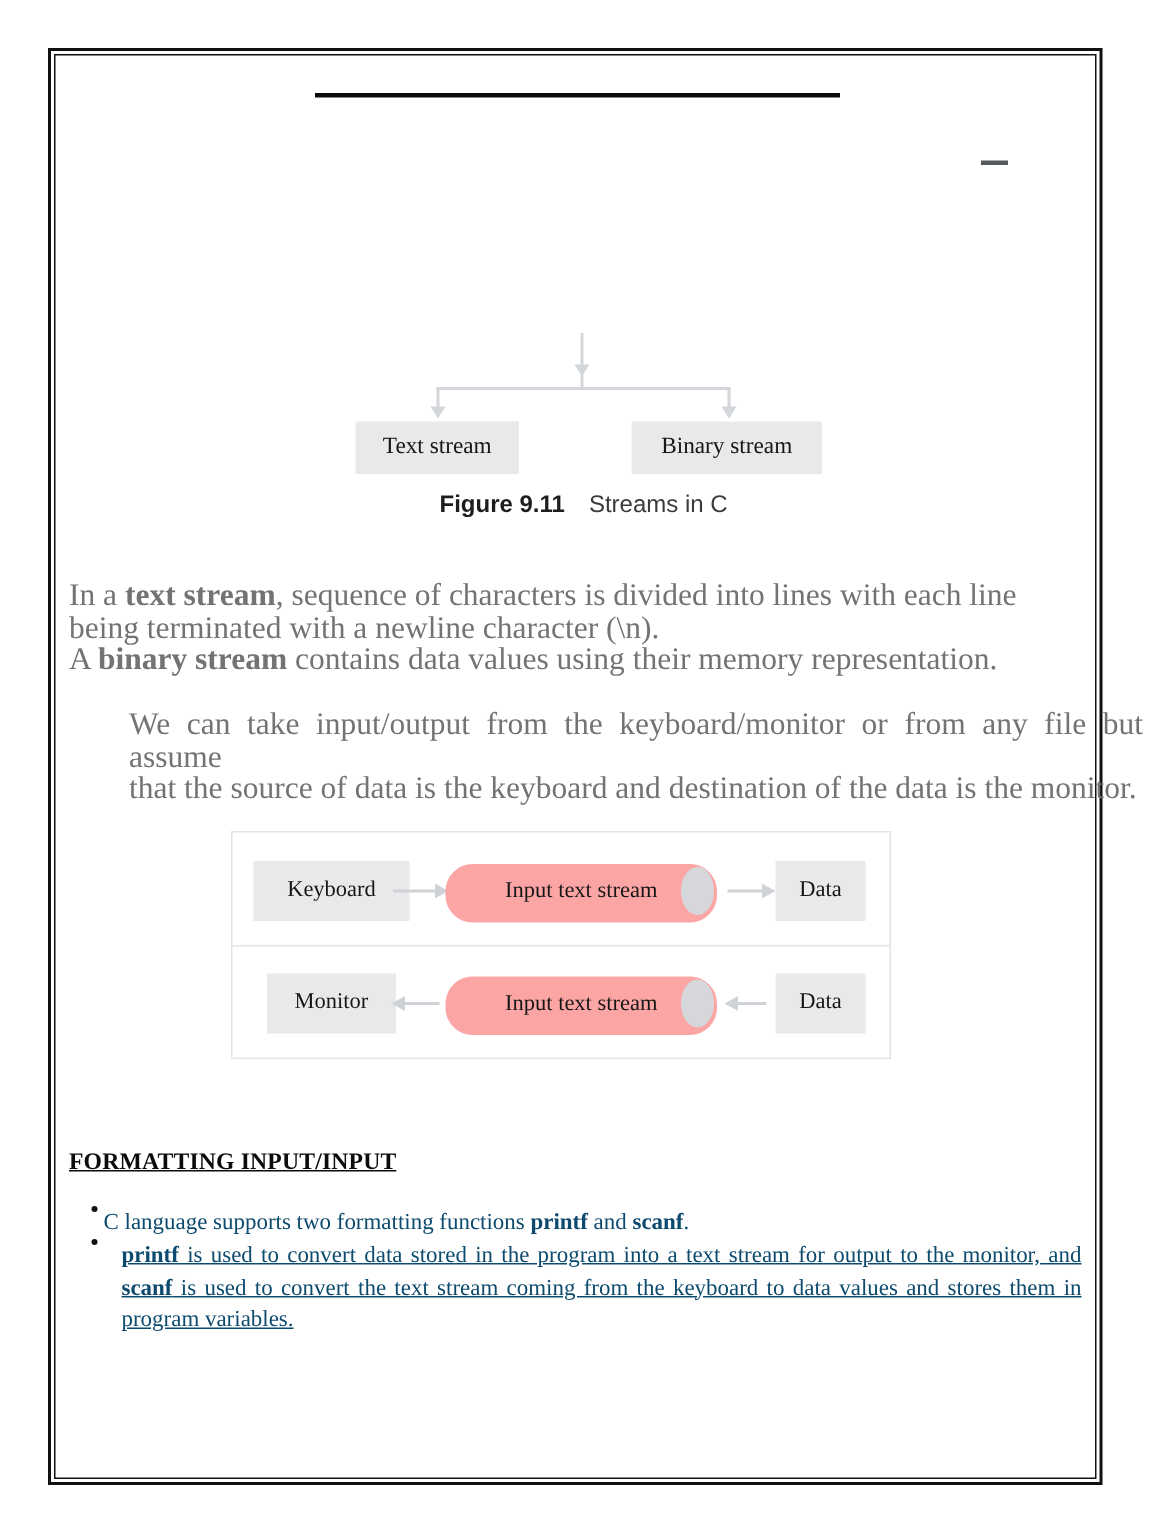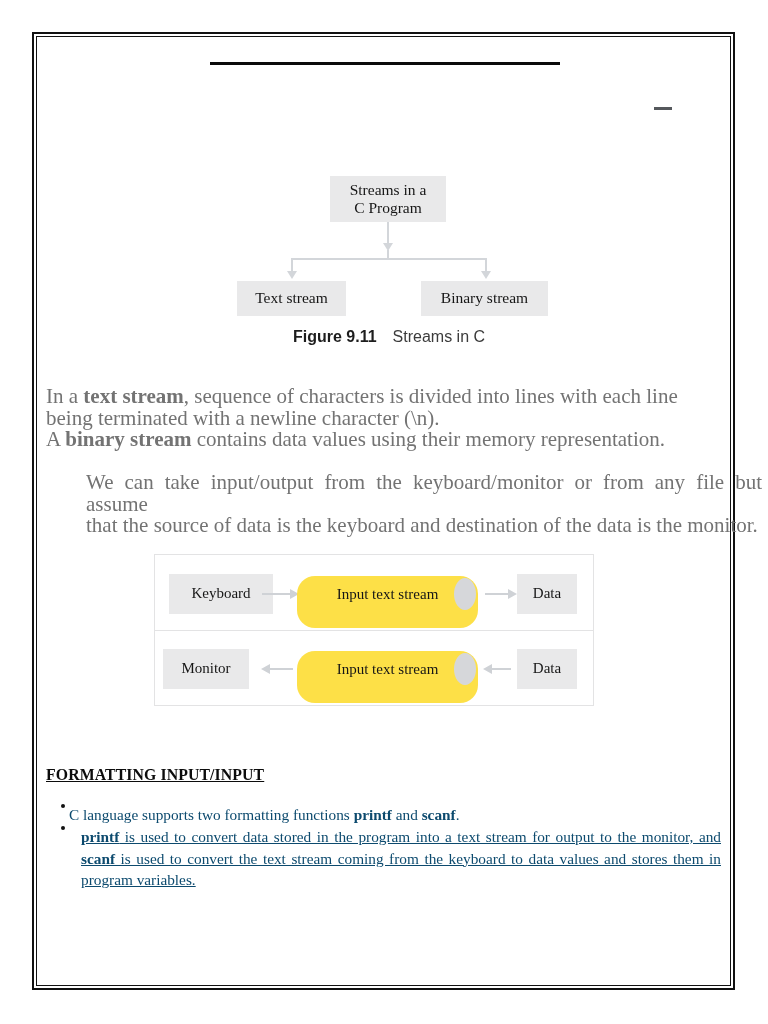--- a/index.html
+++ b/index.html
@@ -153,28 +153,28 @@
     background: #ffffff;
   }
   .fig912-divider {
     position: absolute;
     left: 155px; top: 630px;
     width: 438px; height: 1px;
     background: #e3e3e4;
   }
 
   .b-keyboard { left: 169px; top: 574px; width: 104px; height: 40px; font-size: 15px; }
-  .b-monitor  { left: 163px; top: 649px; width: 86px; height: 40px; font-size: 15px; }
+  .b-monitor  { left: 178px; top: 649px; width: 86px; height: 40px; font-size: 15px; }
   .b-data-1   { left: 517px; top: 574px; width: 60px; height: 40px; font-size: 15px; }
   .b-data-2   { left: 517px; top: 649px; width: 60px; height: 40px; font-size: 15px; }
 
   .pipe {
     position: absolute;
-    height: 52px;
-    background: #fde047;
+    height: 39px;
+    background: #fca5a5;
     border-radius: 18px;
   }
   .pipe-label {
     position: absolute;
     width: 100%;
     text-align: center;
     font-size: 15px;
     color: #161616;
     line-height: 36px;
     font-family: "Liberation Serif", "DejaVu Serif", serif;
@@ -236,26 +236,20 @@
   <div class="page-frame-inner"></div>
 </div>
 
 <div class="content">
 
   <div class="top-rule"></div>
   <div class="corner-dash"></div>
 
   <div id="fig-911">
 
-    <div class="dbox box-streams">
-      <span>
-        <span>Streams in a</span><br>
-        <span>C Program</span>
-      </span>
-    </div>
 
     <div class="connector c-v1"></div>
     <div class="arrowhead-down c-ah1"></div>
     <div class="connector c-v2"></div>
     <div class="connector c-hbar"></div>
     <div class="connector c-v3"></div>
     <div class="arrowhead-down c-ah2"></div>
     <div class="connector c-v4"></div>
     <div class="arrowhead-down c-ah3"></div>
 

